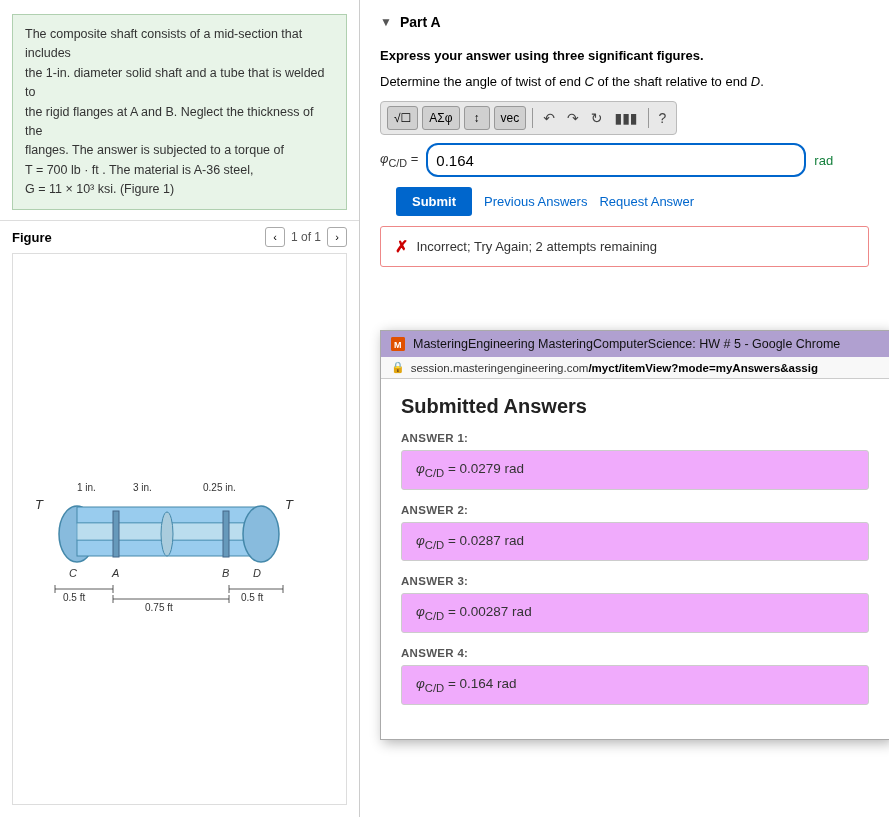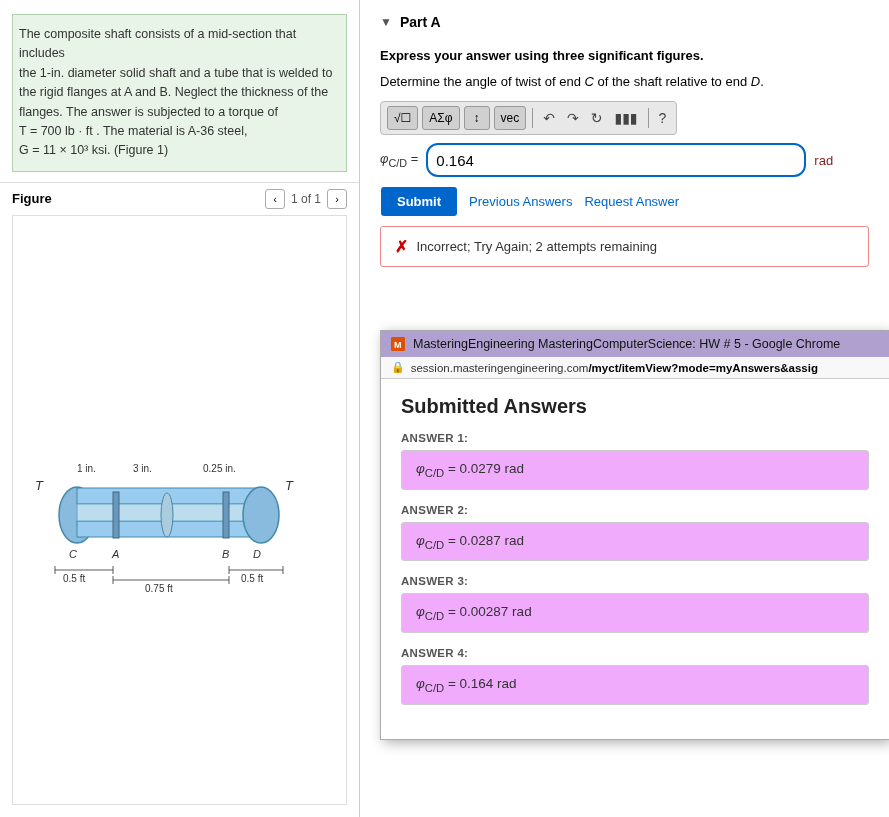--- a/index.html
+++ b/index.html
@@ -20,21 +20,21 @@
       border-right: 1px solid #ccc;
       display: flex;
       flex-direction: column;
       height: 100%;
     }
 
     .problem-text {
       background: #e8f4e8;
       border: 1px solid #b0d0b0;
       margin: 14px 12px 10px 12px;
-      padding: 10px 6px;
+      padding: 10px 12px;
       font-size: 12.5px;
       line-height: 1.55;
       color: #333;
     }
 
     .figure-section {
       flex: 1;
       display: flex;
       flex-direction: column;
     }
@@ -179,28 +179,28 @@
       border-radius: 12px;
       padding: 4px 8px;
       font-size: 15px;
       width: 380px;
       height: 34px;
       outline: none;
     }
 
     .answer-unit {
       font-size: 13px;
-      color: #7f1d1d;
+      color: #15803d;
     }
 
     .submit-row {
       display: flex;
       align-items: center;
       gap: 12px;
-      margin: 10px 1px;
+      margin: 10px 16px;
     }
 
     .submit-btn {
       background: #0066cc;
       color: #fff;
       border: none;
       border-radius: 3px;
       padding: 7px 16px;
       font-size: 13px;
       cursor: pointer;

